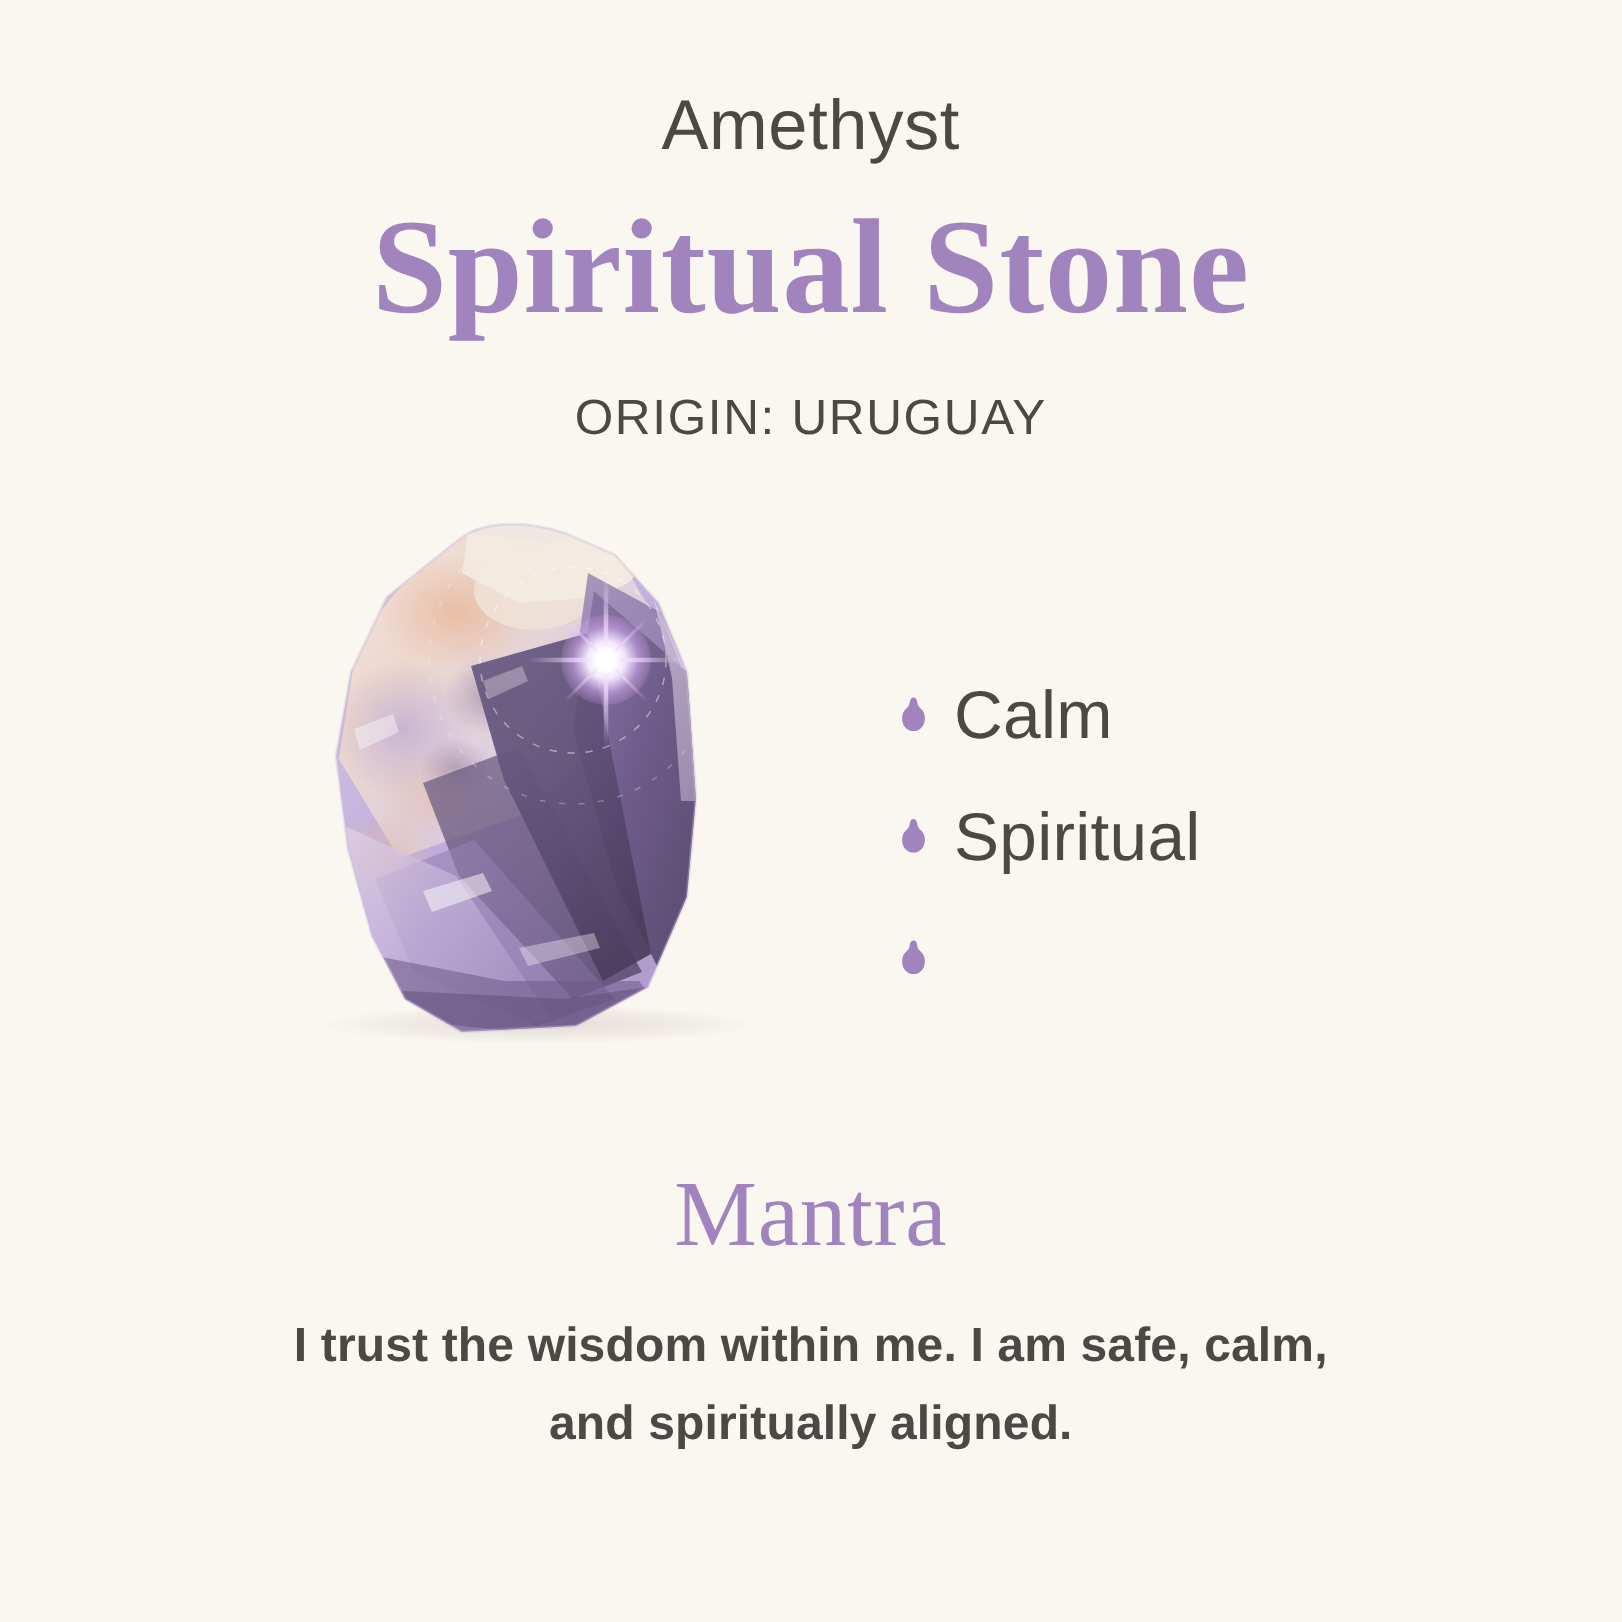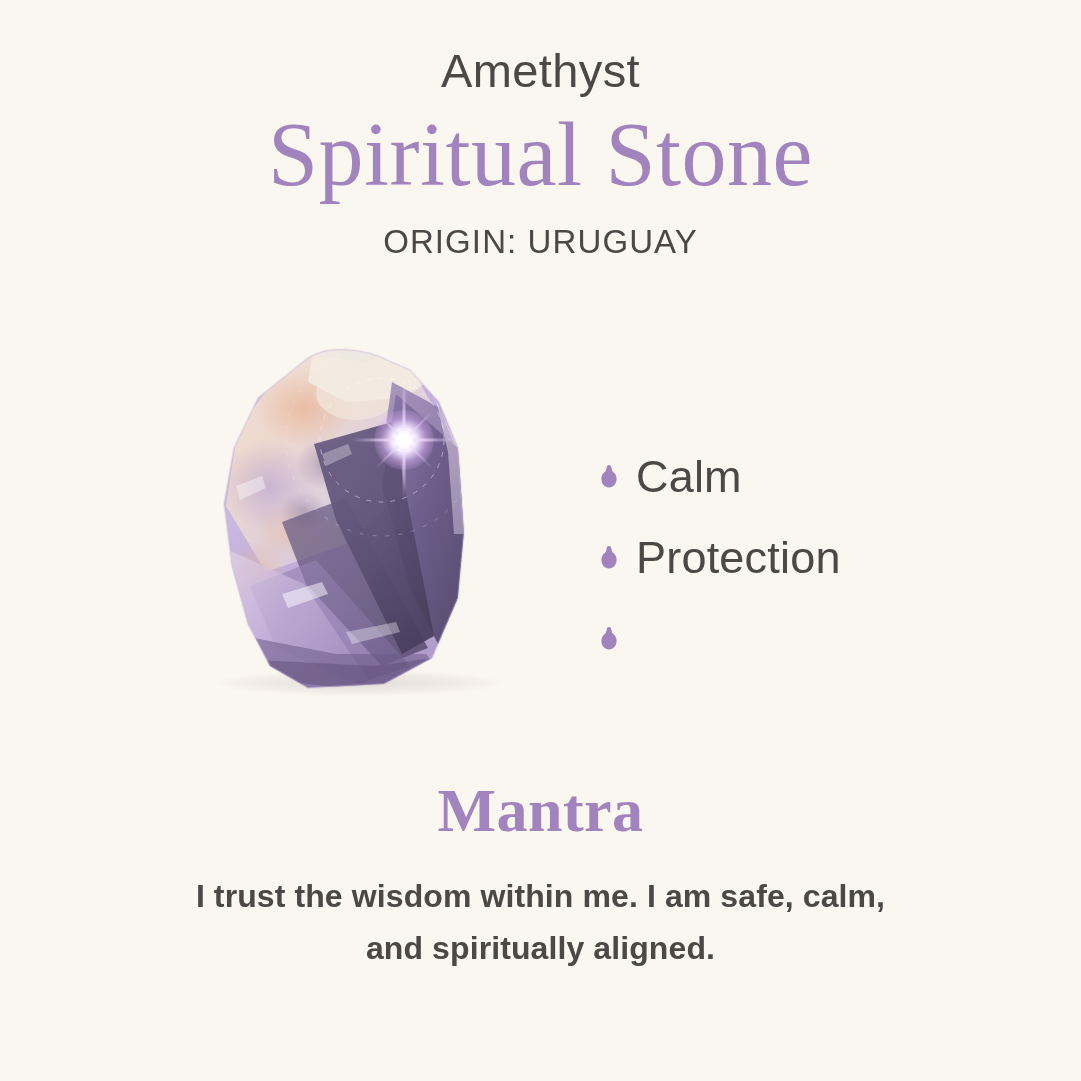--- a/index.html
+++ b/index.html
@@ -23,41 +23,41 @@
 
   
   .header {
     position: absolute;
     top: 0;
     left: 0;
     width: 1081px;
     text-align: center;
   }
   .stone-name {
-    margin: 4px;
+    margin: 16px;
     padding-top: 42px;
     font-family: "Liberation Sans", sans-serif;
     font-weight: 300;
     font-size: 47px;
     letter-spacing: 0.4px;
     color: #4b4845;
     line-height: 1.05;
   }
   .stone-title {
     margin: 0;
     padding-top: 6px;
     font-family: "Liberation Serif", serif;
-    font-weight: 400;
+    font-weight: 700;
     font-size: 90px;
     letter-spacing: 0.5px;
     color: #a184bd;
     line-height: 1.12;
   }
   .stone-origin {
-    margin: 4px;
+    margin: 16px;
     padding-top: 14px;
     font-family: "Liberation Sans", sans-serif;
     font-weight: 300;
     font-size: 33px;
     letter-spacing: 1.1px;
     color: #4b4845;
     line-height: 1.1;
   }
 
   
@@ -160,21 +160,21 @@
   .mantra {
     position: absolute;
     top: 776px;
     left: 0;
     width: 1081px;
     text-align: center;
   }
   .mantra-heading {
     margin: 0;
     font-family: "Liberation Serif", serif;
-    font-weight: 700;
+    font-weight: 400;
     font-size: 62px;
     color: #a184bd;
     letter-spacing: 0.5px;
     line-height: 1.12;
   }
   .mantra-text {
     margin: 0 auto;
     padding-top: 26px;
     width: 720px;
     font-family: "Liberation Sans", sans-serif;
@@ -328,21 +328,21 @@
         <span class="property-label">Calm</span>
       </div>
 
       <div class="property-row">
         <svg class="bullet-icon" viewBox="0 0 18 26">
           <path d="M9 1 C10.4 1 11.3 2.2 11.5 4.2 C11.7 6.2 12.4 7.2 13.6 8.2
                    C15.6 9.9 16.6 12.1 16.6 14.8 C16.6 20 13.3 23.4 9 23.4
                    C4.7 23.4 1.4 20 1.4 14.8 C1.4 12.1 2.4 9.9 4.4 8.2
                    C5.6 7.2 6.3 6.2 6.5 4.2 C6.7 2.2 7.6 1 9 1 Z" fill="#a184bd"></path>
         </svg>
-        <span class="property-label">Protection</span>
+        <span class="property-label">Spiritual</span>
       </div>
 
       <div class="property-row">
         <svg class="bullet-icon" viewBox="0 0 18 26">
           <path d="M9 1 C10.4 1 11.3 2.2 11.5 4.2 C11.7 6.2 12.4 7.2 13.6 8.2
                    C15.6 9.9 16.6 12.1 16.6 14.8 C16.6 20 13.3 23.4 9 23.4
                    C4.7 23.4 1.4 20 1.4 14.8 C1.4 12.1 2.4 9.9 4.4 8.2
                    C5.6 7.2 6.3 6.2 6.5 4.2 C6.7 2.2 7.6 1 9 1 Z" fill="#a184bd"></path>
         </svg>
       </div>

